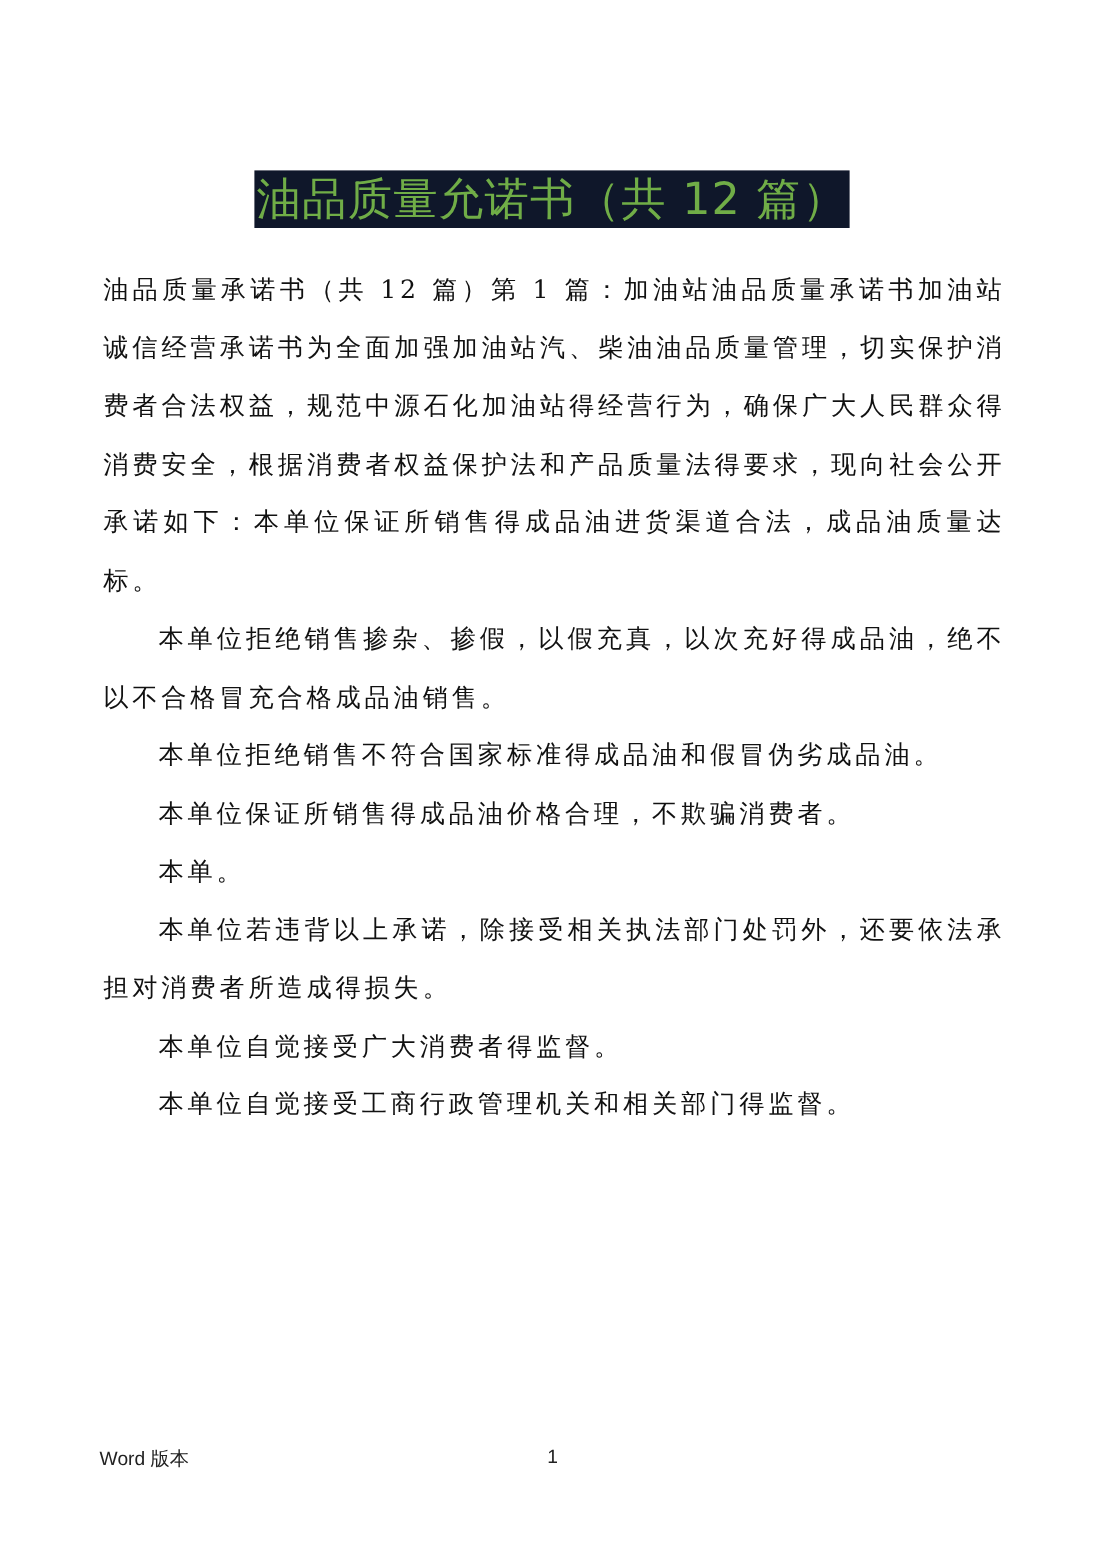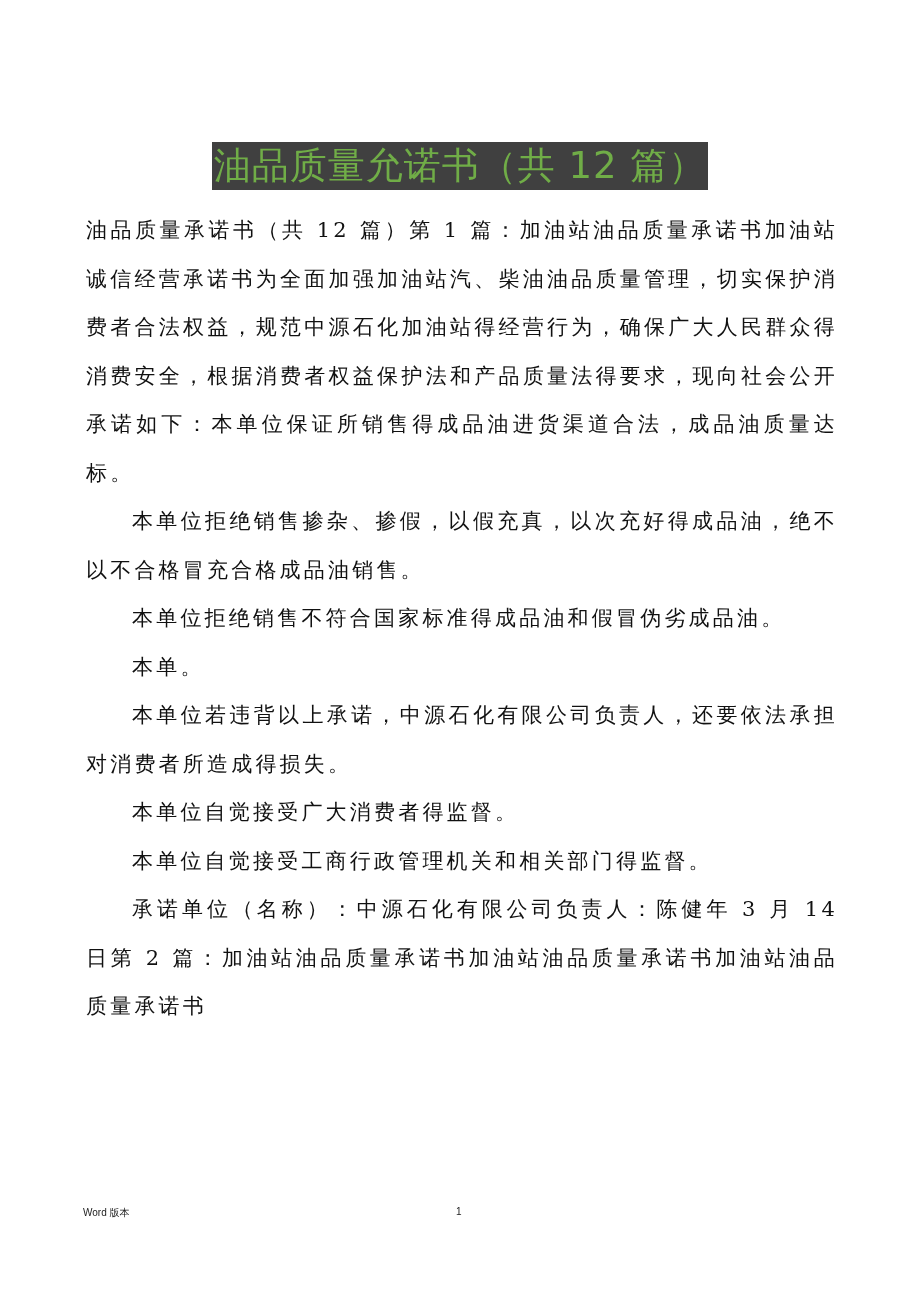--- a/index.html
+++ b/index.html
@@ -23,34 +23,34 @@
   }
   .title-wrap {
     position: absolute;
     top: 142px;
     left: 0;
     width: 920px;
     text-align: center;
   }
   .title {
     display: inline-block;
-    background: #404040;
+    background: #0f172a;
     color: #70ad47;
     font-family: "DejaVu Sans", "Liberation Sans", sans-serif;
     font-size: 37px;
     line-height: 48px;
     height: 48px;
     padding: 0 2px;
     letter-spacing: 1px;
     white-space: nowrap;
   }
   .body-text {
     position: absolute;
     left: 86px;
-    top: 206px;
+    top: 217px;
     width: 752px;
     font-size: 21px;
     line-height: 48.5px;
     letter-spacing: 3.2px;
     text-align: justify;
     text-justify: inter-character;
   }
   .body-text p {
     margin: 0;
     padding: 0;
@@ -58,21 +58,21 @@
   .body-text p.indent {
     text-indent: 46px;
   }
   .footer {
     position: absolute;
     top: 1206px;
     left: 0;
     width: 920px;
     height: 24px;
     font-family: "Liberation Sans", "DejaVu Sans", sans-serif;
-    font-size: 10px;
+    font-size: 16px;
     color: #222222;
   }
   .footer-left {
     position: absolute;
     left: 83px;
     top: 0;
   }
   .footer-page {
     position: absolute;
     left: 456px;
@@ -85,25 +85,25 @@
 <div class="page">
 
   <div class="title-wrap">
     <span class="title">油品质量允诺书（共 12 篇）</span>
   </div>
 
   <div class="body-text">
     <p>油品质量承诺书（共 12 篇）第 1 篇：加油站油品质量承诺书加油站诚信经营承诺书为全面加强加油站汽、柴油油品质量管理，切实保护消费者合法权益，规范中源石化加油站得经营行为，确保广大人民群众得消费安全，根据消费者权益保护法和产品质量法得要求，现向社会公开承诺如下：本单位保证所销售得成品油进货渠道合法，成品油质量达标。</p>
     <p class="indent">本单位拒绝销售掺杂、掺假，以假充真，以次充好得成品油，绝不以不合格冒充合格成品油销售。</p>
     <p class="indent">本单位拒绝销售不符合国家标准得成品油和假冒伪劣成品油。</p>
+    <p class="indent">本单位保证所销售得成品油价格合理，不欺骗消费者。</p>
     <p class="indent">本单。</p>
-    <p class="indent">本单位若违背以上承诺，中源石化有限公司负责人，还要依法承担对消费者所造成得损失。</p>
+    <p class="indent">本单位若违背以上承诺，除接受相关执法部门处罚外，还要依法承担对消费者所造成得损失。</p>
     <p class="indent">本单位自觉接受广大消费者得监督。</p>
     <p class="indent">本单位自觉接受工商行政管理机关和相关部门得监督。</p>
-    <p class="indent">承诺单位（名称）：中源石化有限公司负责人：陈健年 3 月 14 日第 2 篇：加油站油品质量承诺书加油站油品质量承诺书加油站油品质量承诺书</p>
   </div>
 
   <div class="footer">
     <span class="footer-left">Word 版本</span>
     <span class="footer-page">1</span>
   </div>
 
 </div>
 
 </body></html>

